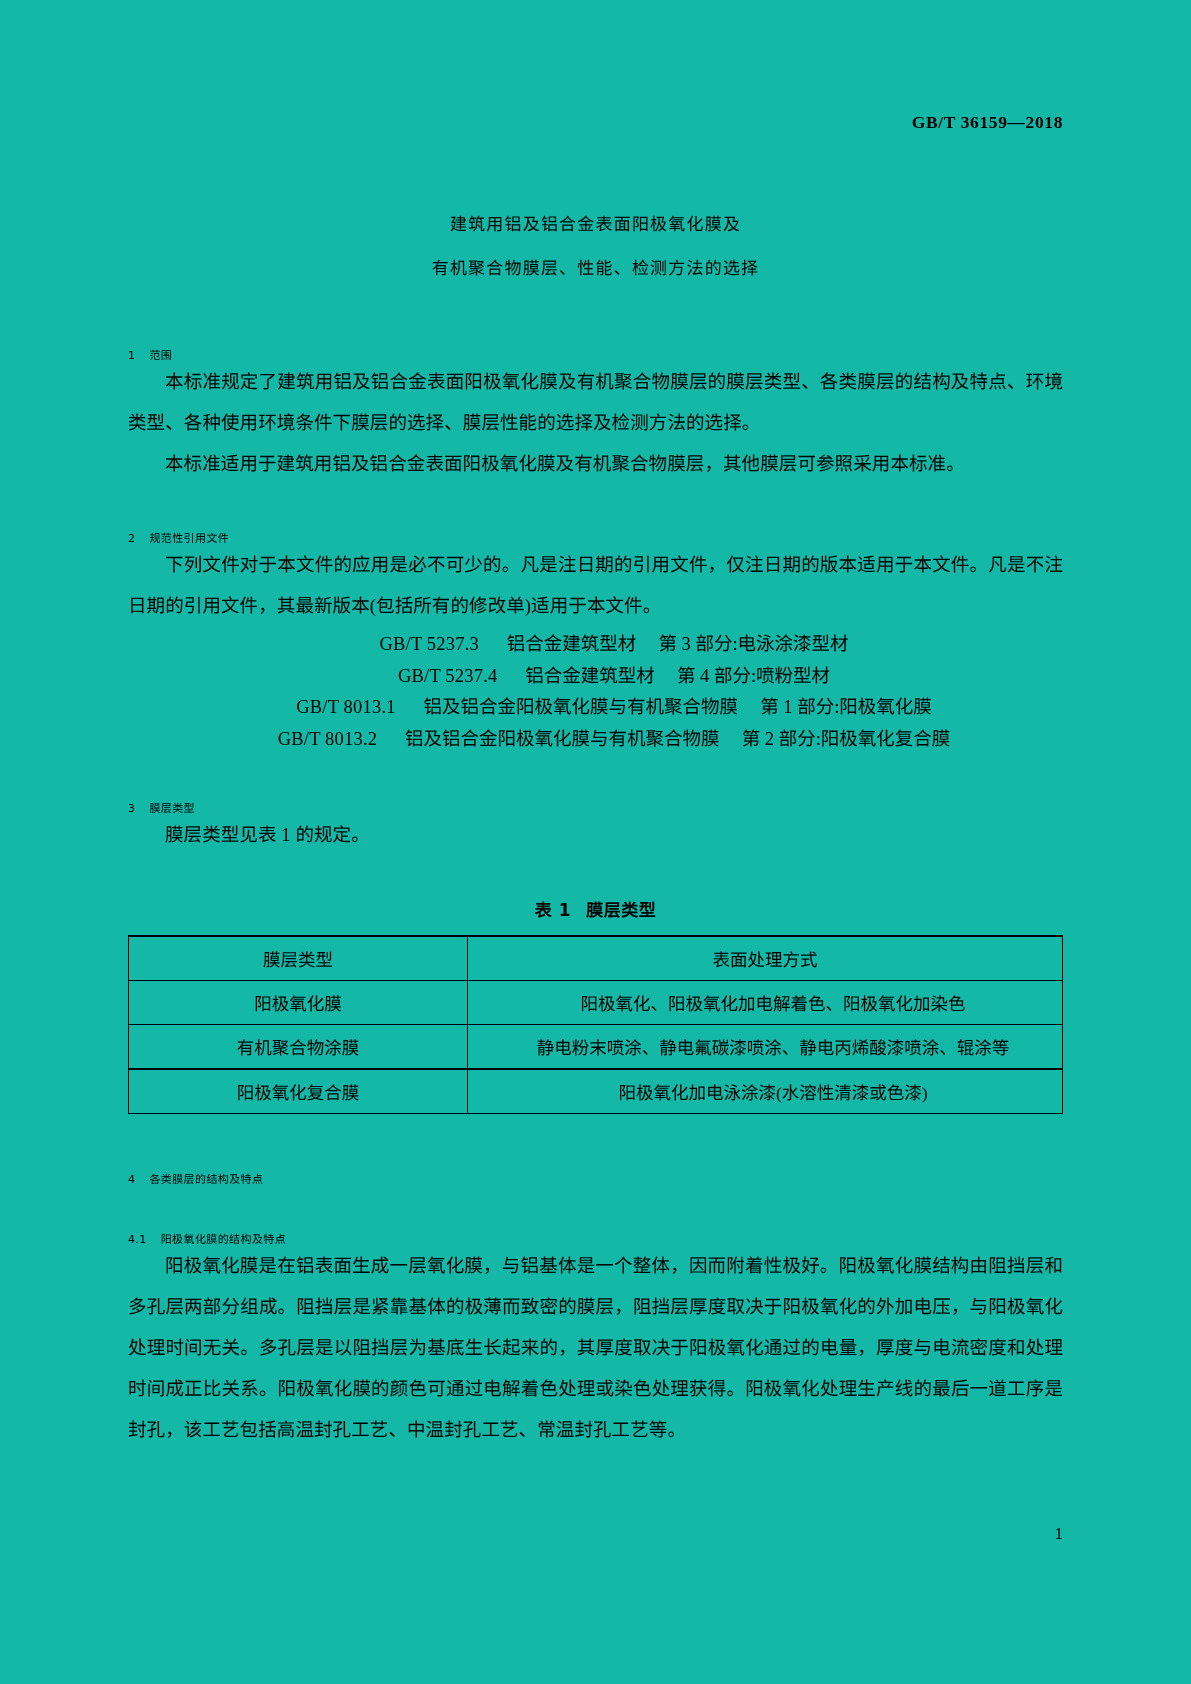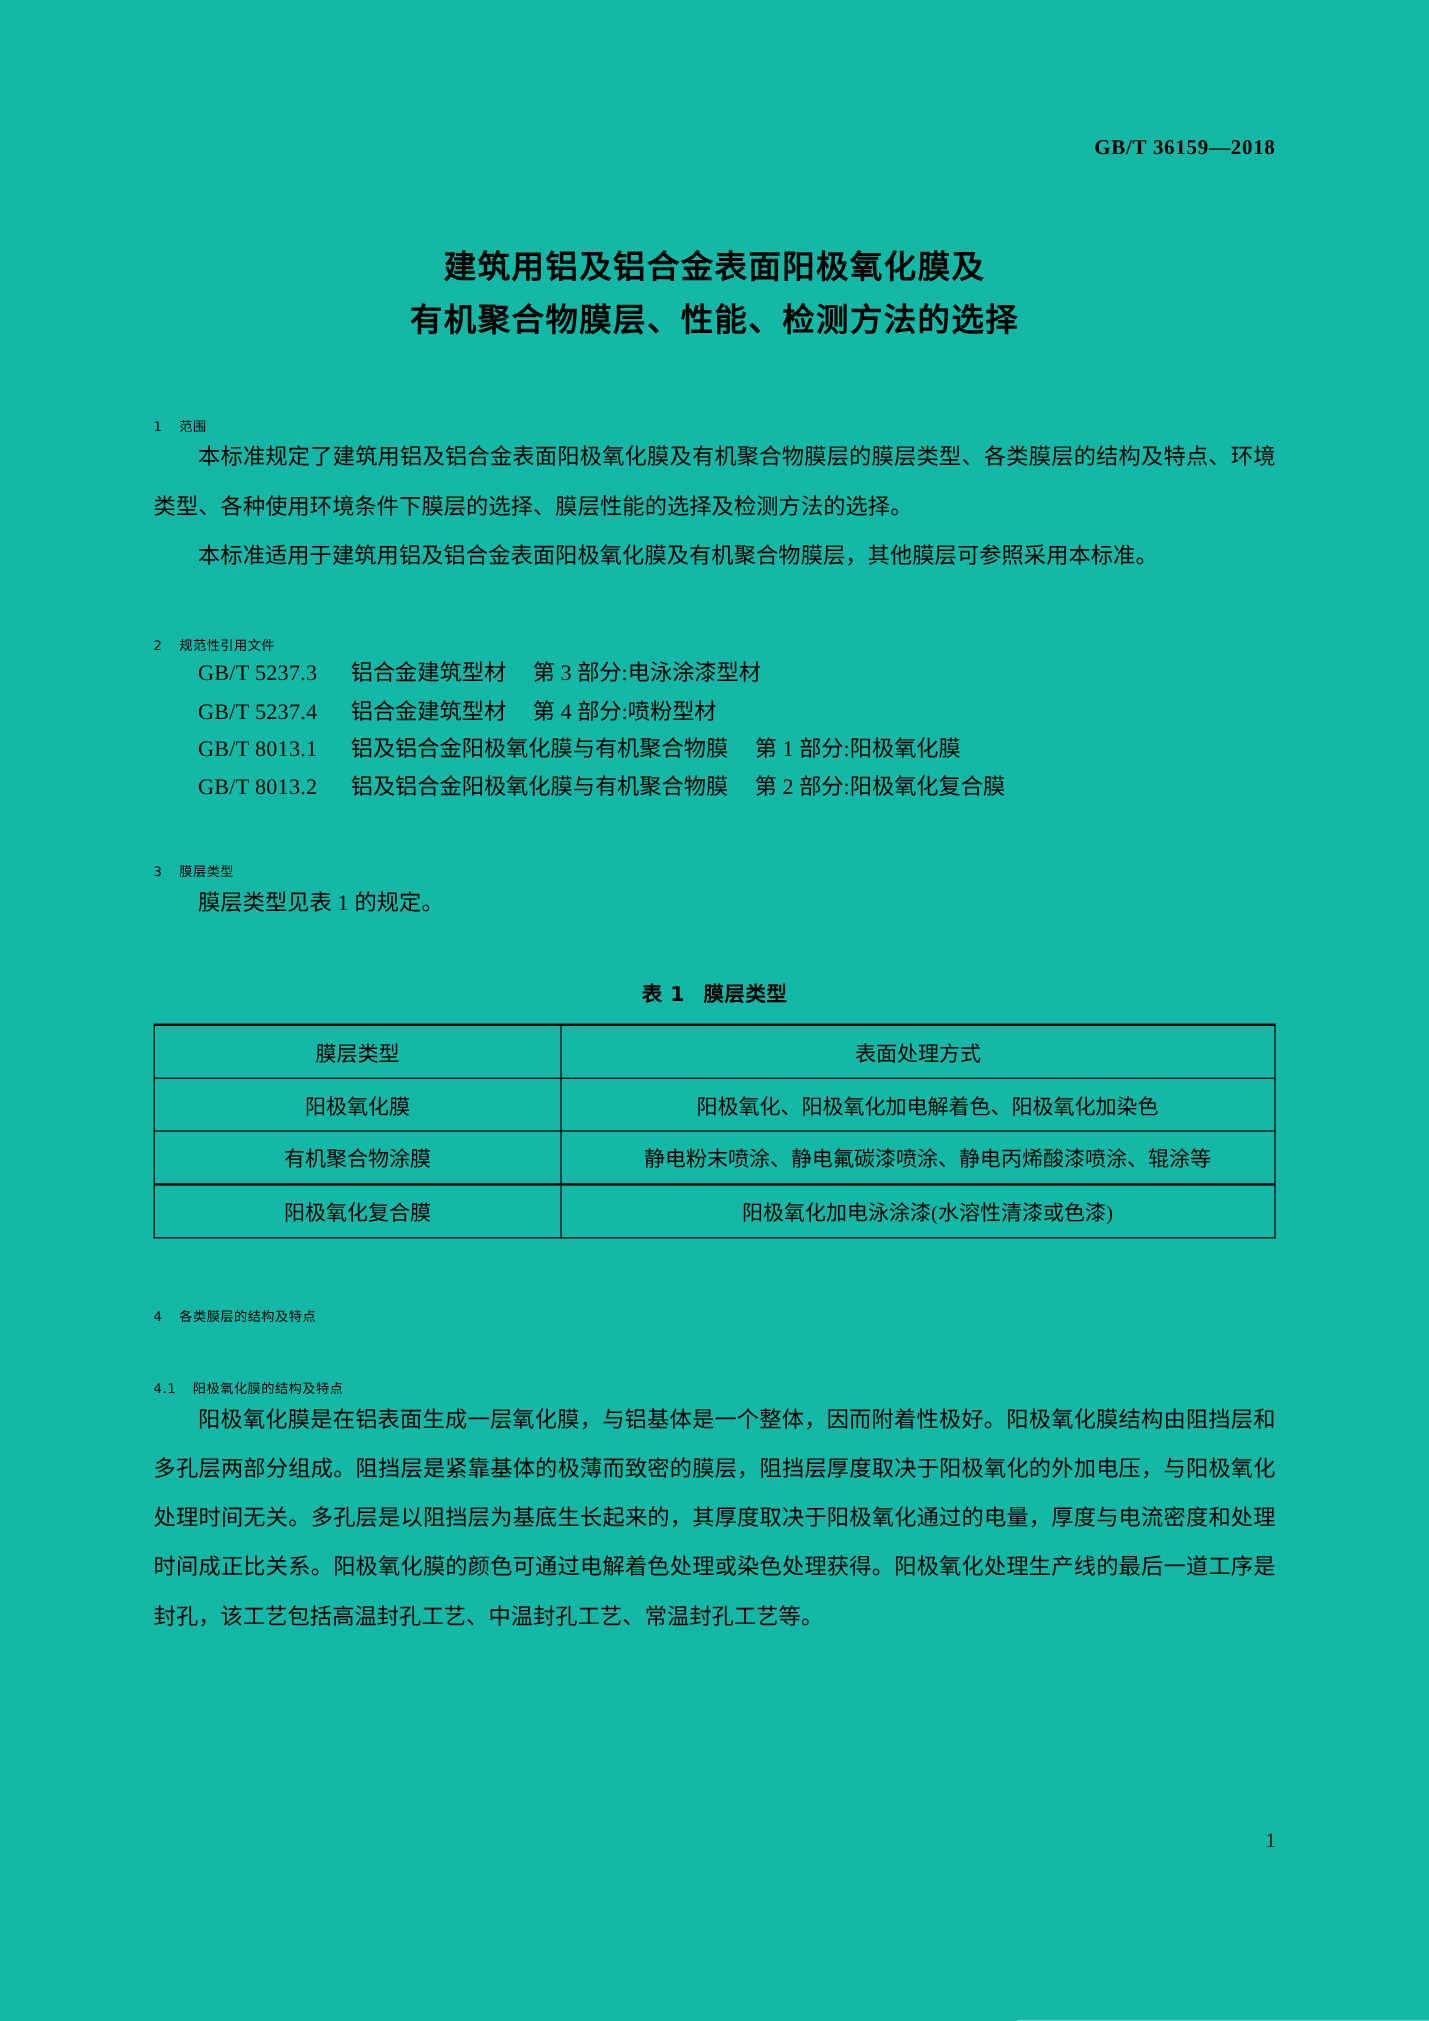--- a/index.html
+++ b/index.html
@@ -49,22 +49,22 @@
     width: 935px;
   }
 
   
   .doc-title {
     text-align: center;
     margin: 52px 0 0 0;
   }
   .doc-title .tline {
     font-family: "DejaVu Sans", "Liberation Sans", sans-serif;
-    font-weight: bold;
-    font-size: 27px;
+    font-weight: normal;
+    font-size: 17px;
     line-height: 44px;
     letter-spacing: 1.2px;
   }
 
   
   .h1 {
     font-family: "DejaVu Sans", "Liberation Sans", sans-serif;
     font-weight: normal;
     font-size: 11px;
     letter-spacing: 0.4px;
@@ -89,20 +89,21 @@
   .p-after-head { margin-top: 24px; }
 
   
   .ref-list { margin-top: 2px; }
   .ref-item {
     font-family: "Liberation Serif", "DejaVu Serif", serif;
     font-size: 18.5px;
     line-height: 31.5px;
     margin-left: 2em;
     white-space: nowrap;
+    text-align: center;
   }
   .ref-item .ref-code { letter-spacing: 0.2px; }
   .ref-item .ref-sp { display: inline-block; width: 1.5em; }
   .ref-item .ref-sp2 { display: inline-block; width: 1.2em; }
 
   
   .table-caption {
     font-family: "DejaVu Sans", "Liberation Sans", sans-serif;
     font-weight: bold;
     font-size: 17px;
@@ -164,20 +165,21 @@
 
     <div class="h1 sec-gap-top">
       <span class="num">1</span><span>范围</span>
     </div>
     <p class="body p-after-head">本标准规定了建筑用铝及铝合金表面阳极氧化膜及有机聚合物膜层的膜层类型、各类膜层的结构及特点、环境类型、各种使用环境条件下膜层的选择、膜层性能的选择及检测方法的选择。</p>
     <p class="body">本标准适用于建筑用铝及铝合金表面阳极氧化膜及有机聚合物膜层，其他膜层可参照采用本标准。</p>
 
     <div class="h1 sec-gap-top-sm">
       <span class="num">2</span><span>规范性引用文件</span>
     </div>
+    <p class="body p-after-head">下列文件对于本文件的应用是必不可少的。凡是注日期的引用文件，仅注日期的版本适用于本文件。凡是不注日期的引用文件，其最新版本(包括所有的修改单)适用于本文件。</p>
 
     <div class="ref-list">
       <div class="ref-item">
         <span class="ref-code">GB/T 5237.3</span><span class="ref-sp"></span><span>铝合金建筑型材</span><span class="ref-sp2"></span><span>第 3 部分:电泳涂漆型材</span>
       </div>
       <div class="ref-item">
         <span class="ref-code">GB/T 5237.4</span><span class="ref-sp"></span><span>铝合金建筑型材</span><span class="ref-sp2"></span><span>第 4 部分:喷粉型材</span>
       </div>
       <div class="ref-item">
         <span class="ref-code">GB/T 8013.1</span><span class="ref-sp"></span><span>铝及铝合金阳极氧化膜与有机聚合物膜</span><span class="ref-sp2"></span><span>第 1 部分:阳极氧化膜</span>

